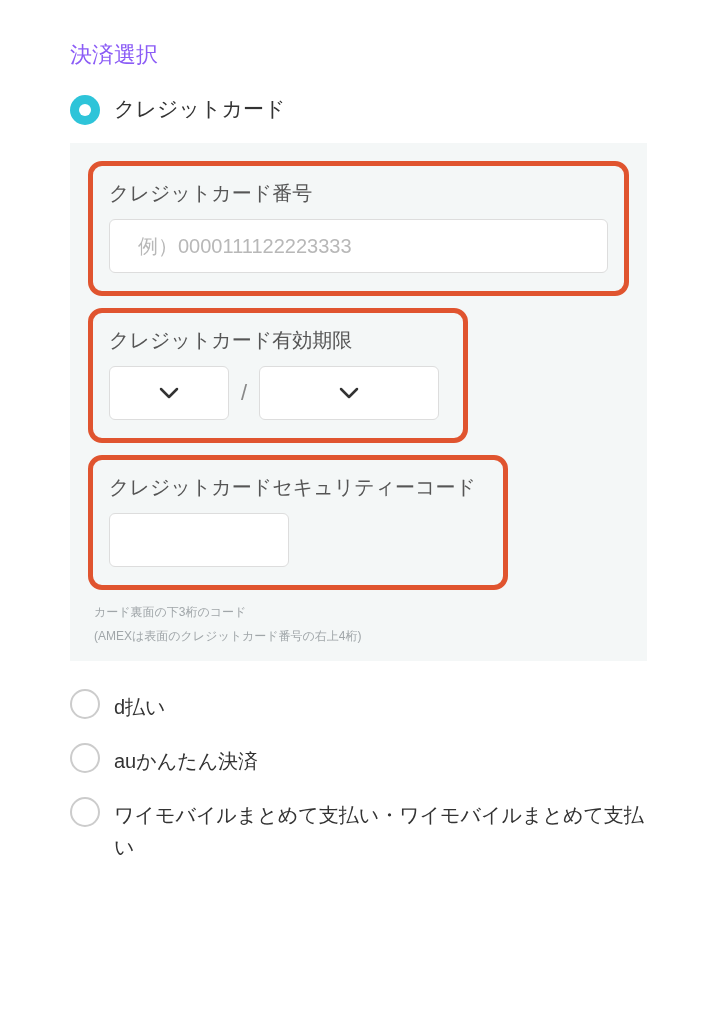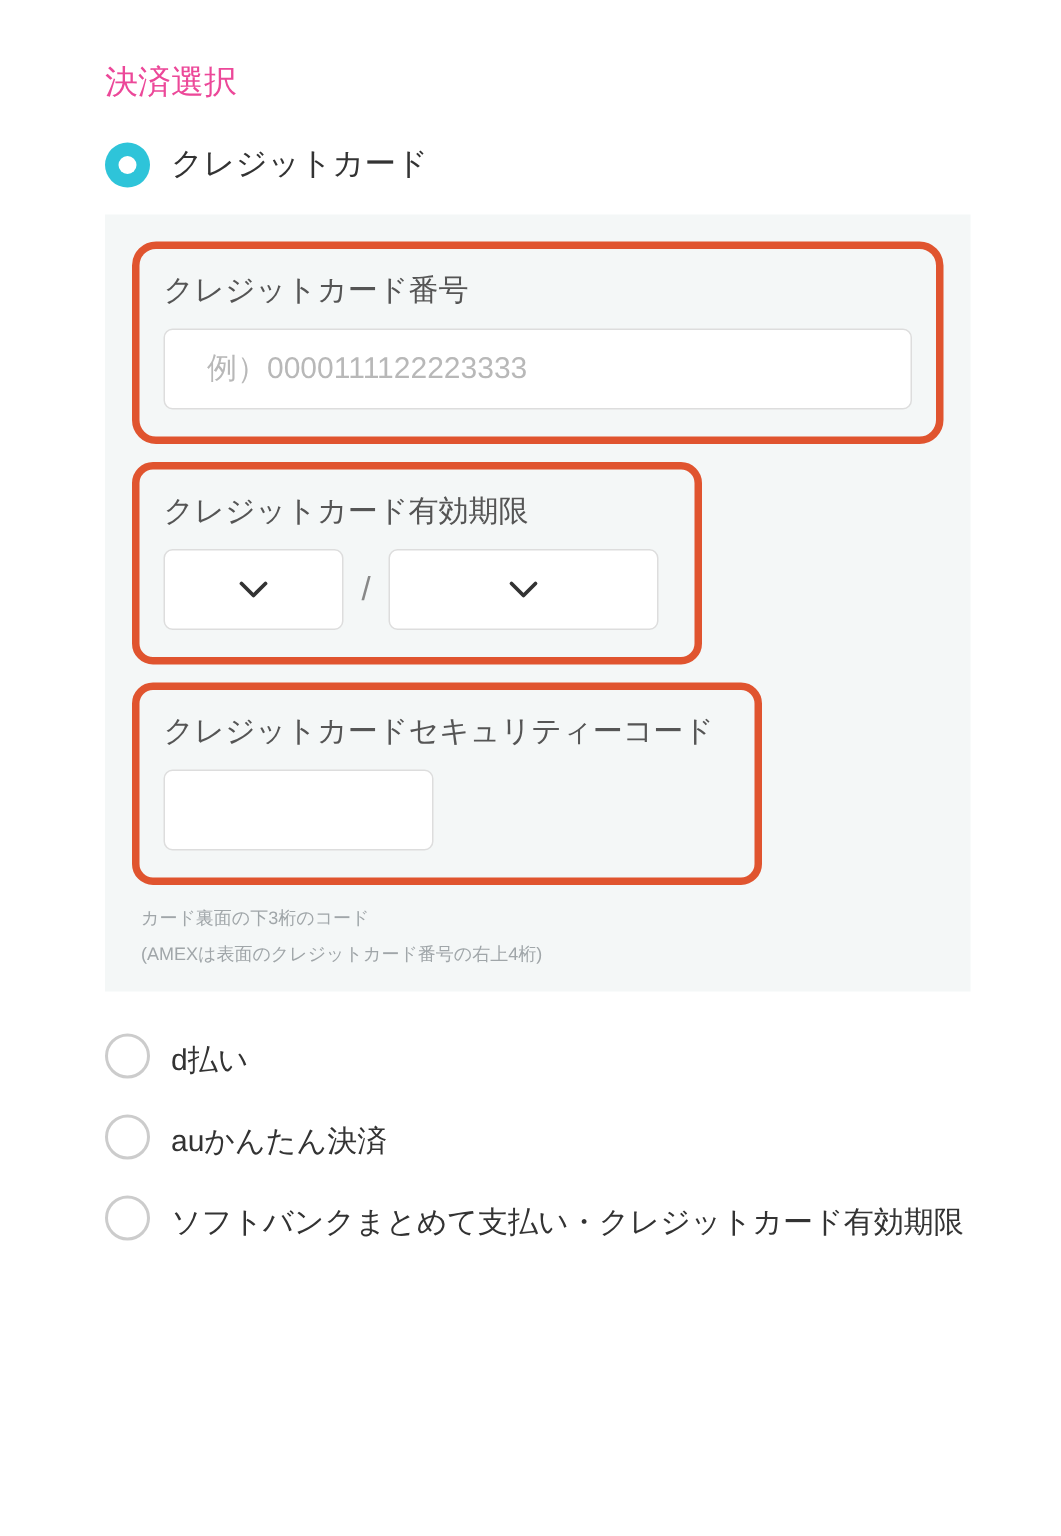--- a/index.html
+++ b/index.html
@@ -10,21 +10,21 @@
     body {
       font-family: -apple-system, BlinkMacSystemFont, "Hiragino Sans", "Hiragino Kaku Gothic ProN", Meiryo, sans-serif;
       background: #ffffff;
       width: 707px;
       padding: 40px 60px 40px 70px;
       color: #333;
     }
     .section-title {
       font-size: 22px;
       font-weight: 400;
-      color: #ec4899;
+      color: #8b5cf6;
       margin-bottom: 25px;
     }
     .radio-row {
       display: flex;
       align-items: flex-start;
       gap: 14px;
       margin-bottom: 18px;
     }
     .radio-outer {
       width: 30px;
@@ -61,21 +61,20 @@
       border: 5px solid #e0542f;
       border-radius: 14px;
       padding: 14px 16px 18px 16px;
       margin-bottom: 12px;
     }
     .highlight-box.narrow {
       width: 380px;
     }
     .highlight-box.wide {
       width: 100%;
-      border-radius: 16px;
     }
     .highlight-box.security {
       width: 420px;
     }
     .field-label {
       font-size: 20px;
       color: #555;
       margin-bottom: 12px;
     }
     .text-input {
@@ -211,16 +210,16 @@
     <span class="other-label">d払い</span>
   </div>
 
   <div class="other-row">
     <div class="radio-outer radio-unselected"></div>
     <span class="other-label">auかんたん決済</span>
   </div>
 
   <div class="other-row">
     <div class="radio-outer radio-unselected"></div>
-    <span class="other-label">ソフトバンクまとめて支払い・クレジットカード有効期限</span>
+    <span class="other-label">ワイモバイルまとめて支払い・ワイモバイルまとめて支払い</span>
   </div>
 
 </div>
 
 </body></html>

